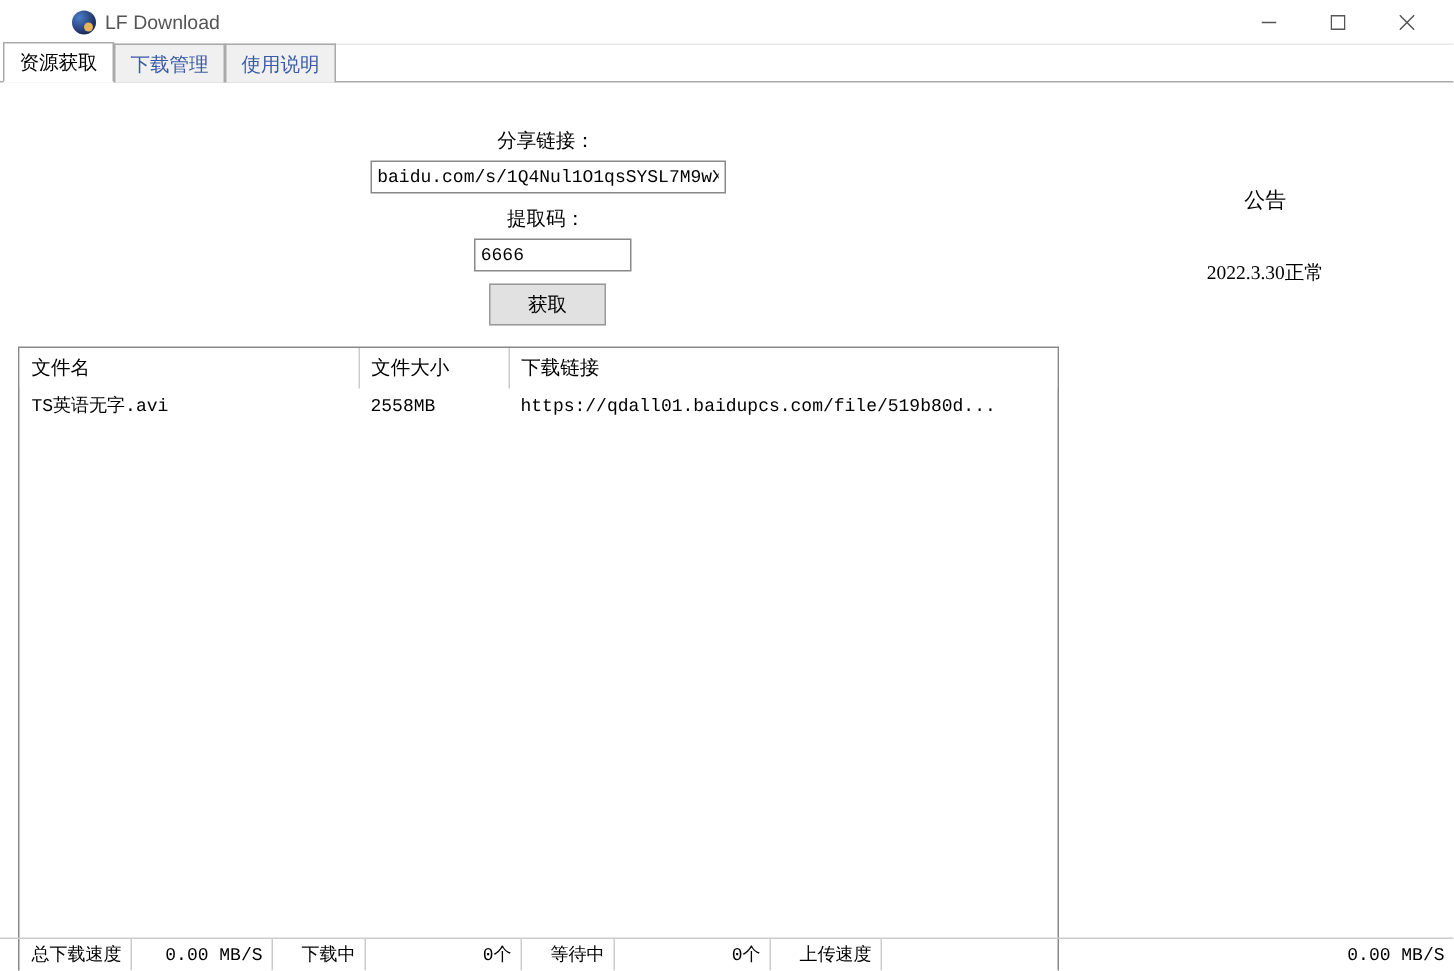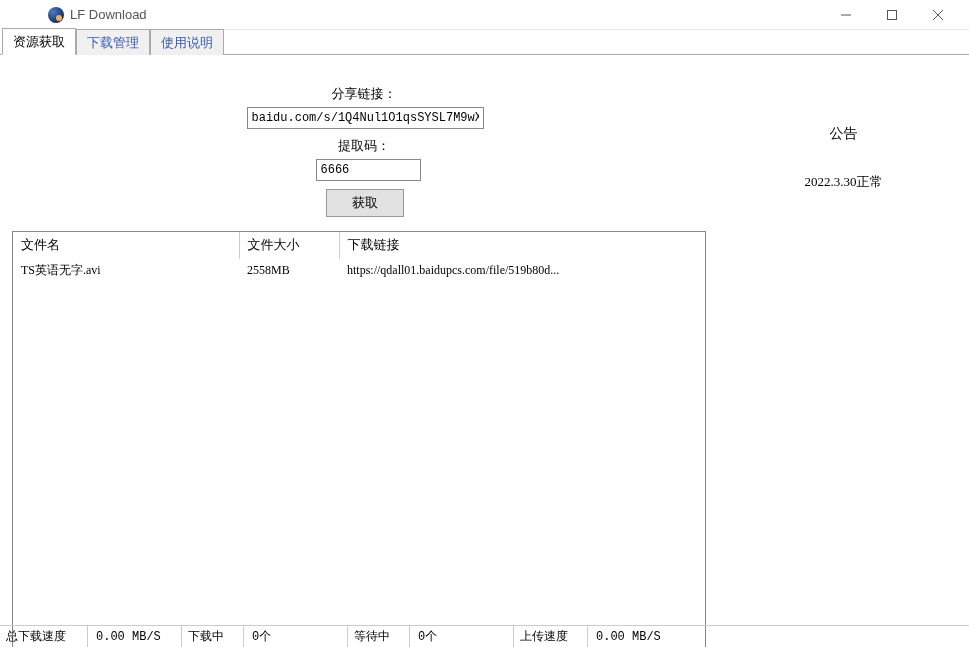--- a/index.html
+++ b/index.html
@@ -125,21 +125,21 @@
       font-weight: normal;
       padding: 4px 8px;
       border-right: 1px solid #ccc;
       border-bottom: 1px solid transparent;
       font-size: 13px;
       background: #fff;
     }
     .table th:last-child { border-right: none; }
     .table td {
       padding: 3px 8px;
-      font-family: Liberation Serif, serif;
+      font-family: Liberation Mono, monospace;
       font-size: 12px;
       white-space: nowrap;
       overflow: hidden;
       text-overflow: ellipsis;
     }
     .col-name { width: 226px; }
     .col-size { width: 100px; }
     .col-link { }
     .statusbar {
       position: absolute;
@@ -151,20 +151,21 @@
       font-size: 12px;
       font-family: SimSun, "Courier New", monospace;
     }
     .status-cell {
       padding: 0 6px;
       height: 100%;
       display: flex;
       align-items: center;
       border-right: 1px solid #ccc;
       white-space: nowrap;
+      justify-content: flex-end;
     }
     .status-cell.noborder { border-right: none; }
     .sc-label { }
     .sc-val { margin-left: 2px; }
   </style>
 </head>
 <body>
 
 <div class="titlebar">
   <span class="icon-wrap"></span>

